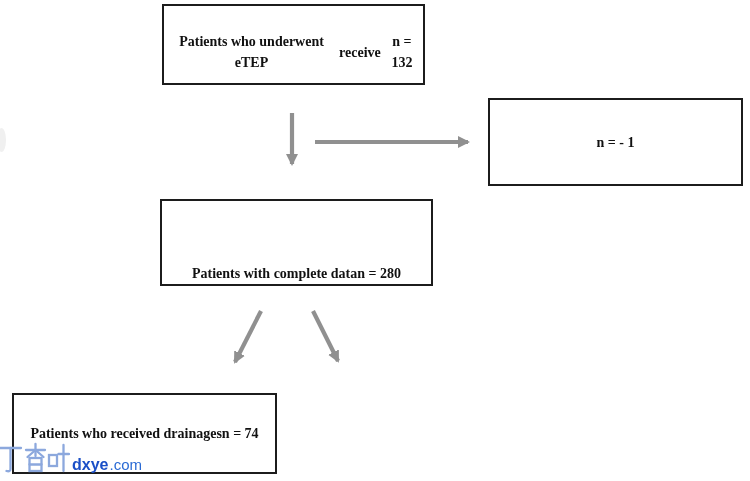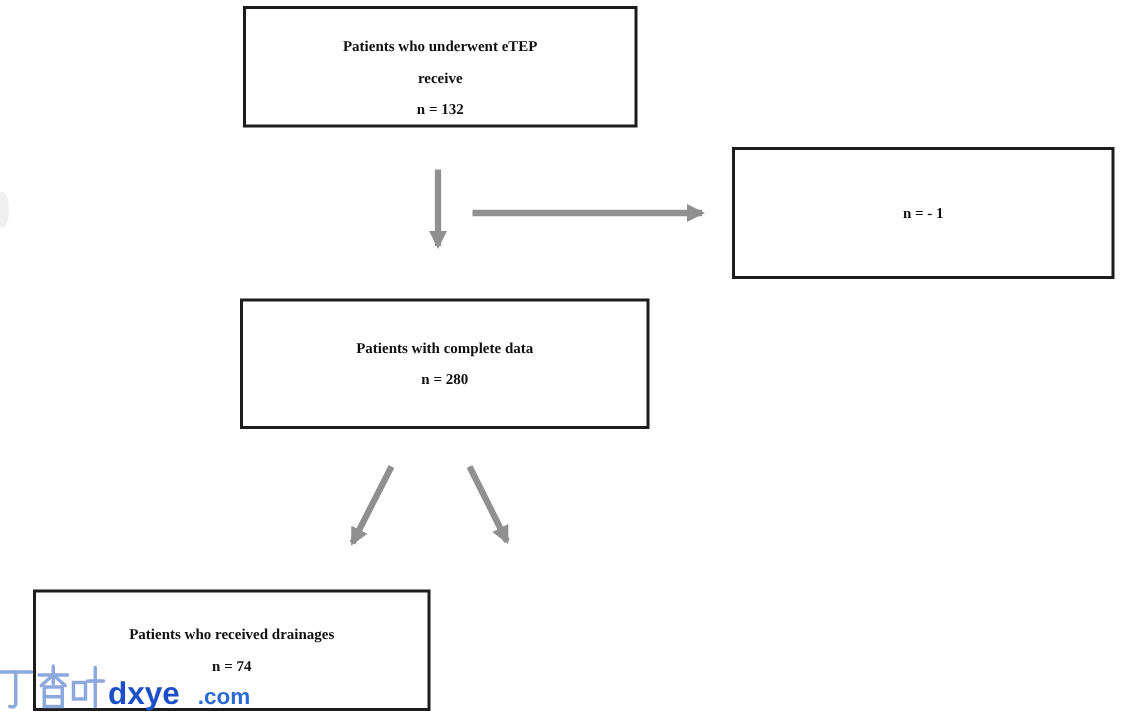--- a/index.html
+++ b/index.html
@@ -15,60 +15,59 @@
     position: absolute;
     left: 0; top: 0;
     width: 750px; height: 481px;
   }
   .box {
     position: absolute;
     box-sizing: border-box;
     background: #ffffff;
     border: 2px solid #1c1c1c;
     display: flex;
-    flex-direction: column;
     align-items: center;
     justify-content: center;
     text-align: center;
     color: #111111;
-    font-size: 10px;
+    font-size: 14px;
     line-height: 21px;
     font-weight: 700;
   }
   .box p { margin: 0; padding: 0; }
   .box-a { left: 162px; top: 4px;   width: 263px; height: 81px; justify-content: flex-start; padding-top: 15px; }
   .box-b { left: 488px; top: 98px;  width: 255px; height: 88px; }
-  .box-c { left: 160px; top: 199px; width: 273px; height: 87px; }
-  .box-d { left: 22px;  top: 393px; width: 265px; height: 81px; }
+  .box-c { left: 160px; top: 199px; width: 273px; height: 87px; align-items: flex-end; }
+  .box-d { left: 12px;  top: 393px; width: 265px; height: 81px; }
   .box-e { left: 302px; top: 391px; width: 278px; height: 85px; }
   .arrow { stroke: #909090; stroke-width: 4.2; }
   .watermark {
     position: absolute;
     left: 0; top: 440px;
     display: flex;
     align-items: flex-end;
     user-select: none;
   }
   .wm-cjk-svg { display: block; }
   .wm-site {
     font-family: "Liberation Sans", sans-serif;
     font-weight: 700;
-    font-size: 21px;
+    font-size: 16px;
     color: #1b4fc7;
     line-height: 1;
     margin-left: 2px;
     margin-bottom: 3px;
   }
   .wm-tld {
     font-family: "Liberation Sans", sans-serif;
-    font-weight: 700;
+    font-weight: 400;
     font-size: 15px;
     color: #2a6ad4;
     line-height: 1;
-    margin-left: 12px;
+    margin-left: 1px;
     margin-bottom: 4px;
   }
   .visually-hidden {
     position: absolute;
     width: 1px; height: 1px;
     overflow: hidden;
     clip: rect(0 0 0 0);
     white-space: nowrap;
   }
   .edge-artifact {

